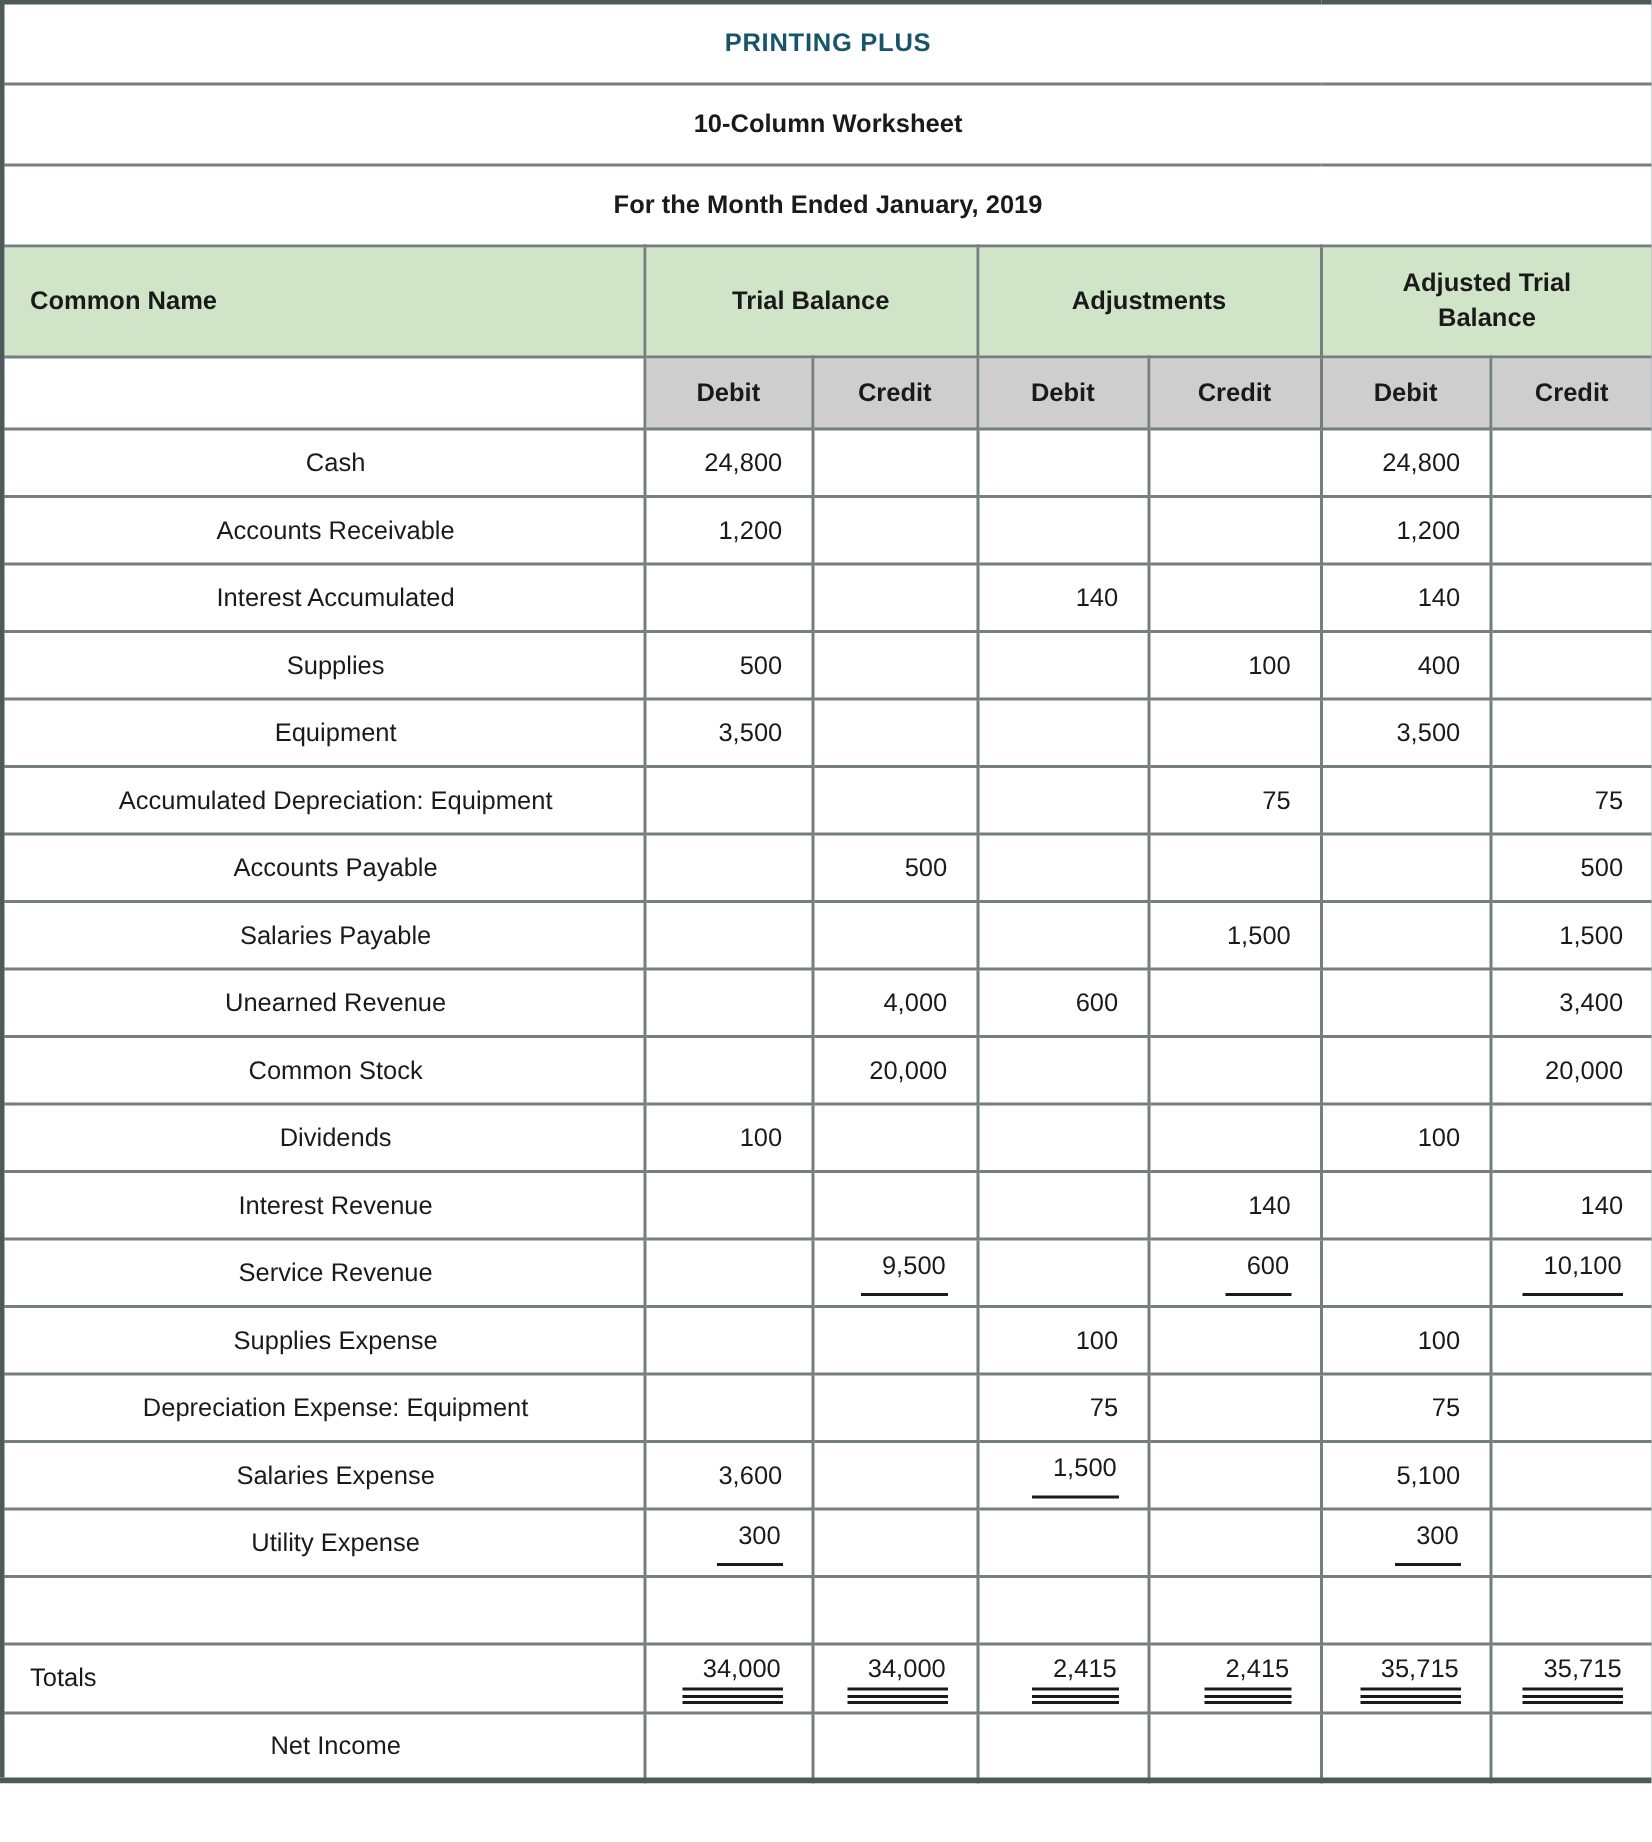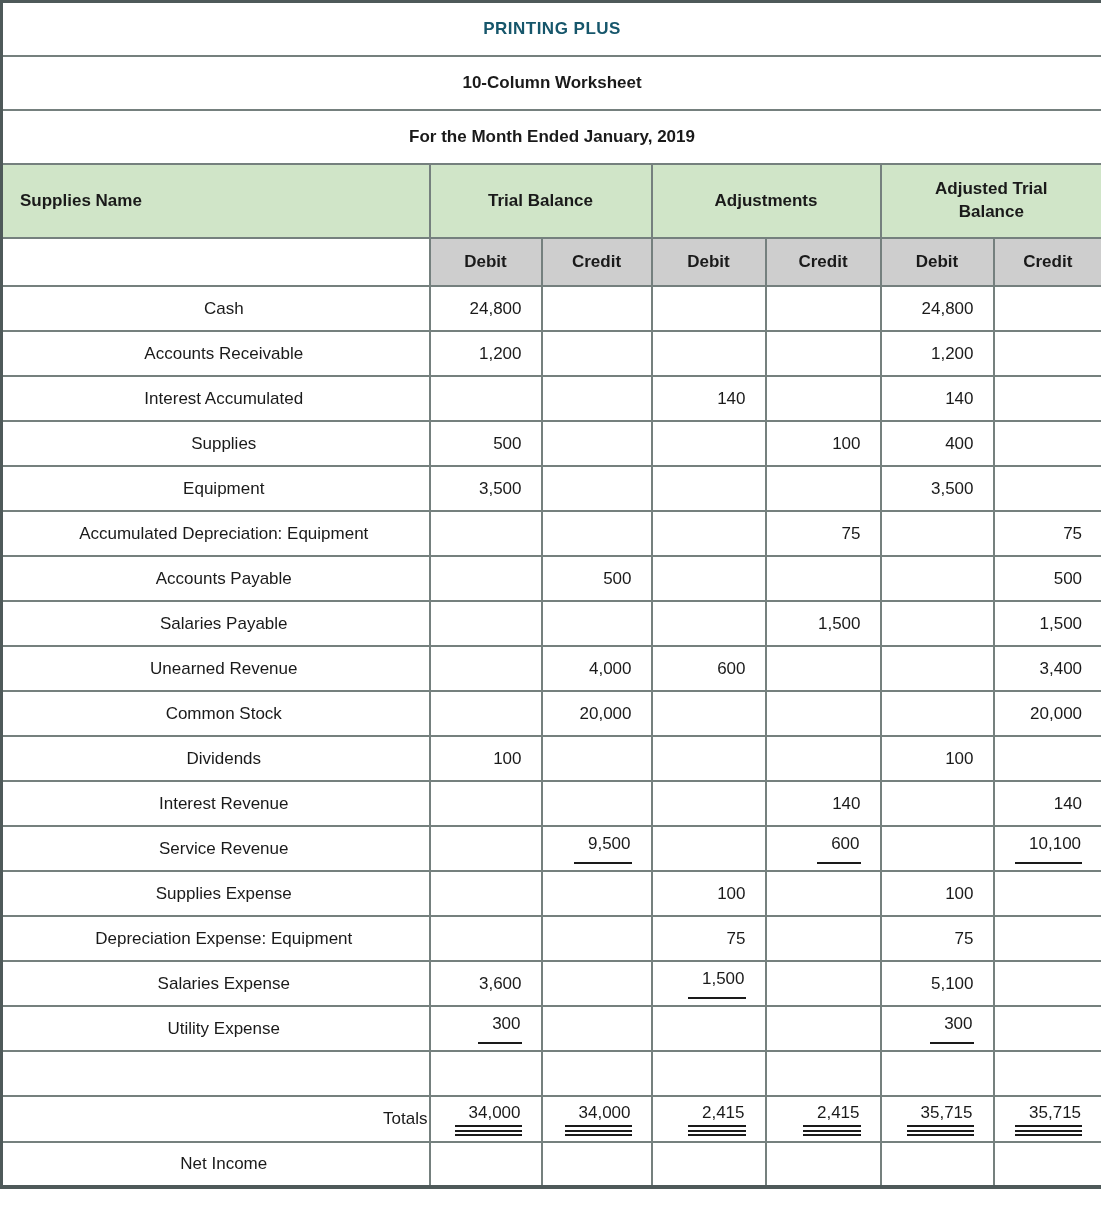--- a/index.html
+++ b/index.html
@@ -60,21 +60,21 @@
     padding-left: 17px;
     font-size: 16.5px;
   }
   tr.data-row td.num, tr.totals-row td.num {
     text-align: right;
     padding-right: 19px;
     font-size: 16.5px;
   }
   tr.totals-row { height: 46px; }
   tr.totals-row td.acct {
-    text-align: right;
+    text-align: left;
     padding-left: 17px;
     font-size: 16.5px;
   }
   
   .u1 {
     display: inline-block;
     border-bottom: 2px solid #1a1a1a;
     padding: 0 1px 8px 14px;
   }
   
@@ -105,21 +105,21 @@
     <td colspan="7" class="company">PRINTING PLUS</td>
   </tr>
   <tr class="title-row">
     <td colspan="7">10-Column Worksheet</td>
   </tr>
   <tr class="title-row">
     <td colspan="7">For the Month Ended January, 2019</td>
   </tr>
 
   <tr class="group-header">
-    <th class="acct-h">Supplies Name</th>
+    <th class="acct-h">Common Name</th>
     <th colspan="2">Trial Balance</th>
     <th colspan="2">Adjustments</th>
     <th colspan="2" class="atb-h">Adjusted Trial Balance</th>
   </tr>
 
   <tr class="sub-header">
     <td></td>
     <th>Debit</th>
     <th>Credit</th>
     <th>Debit</th>

